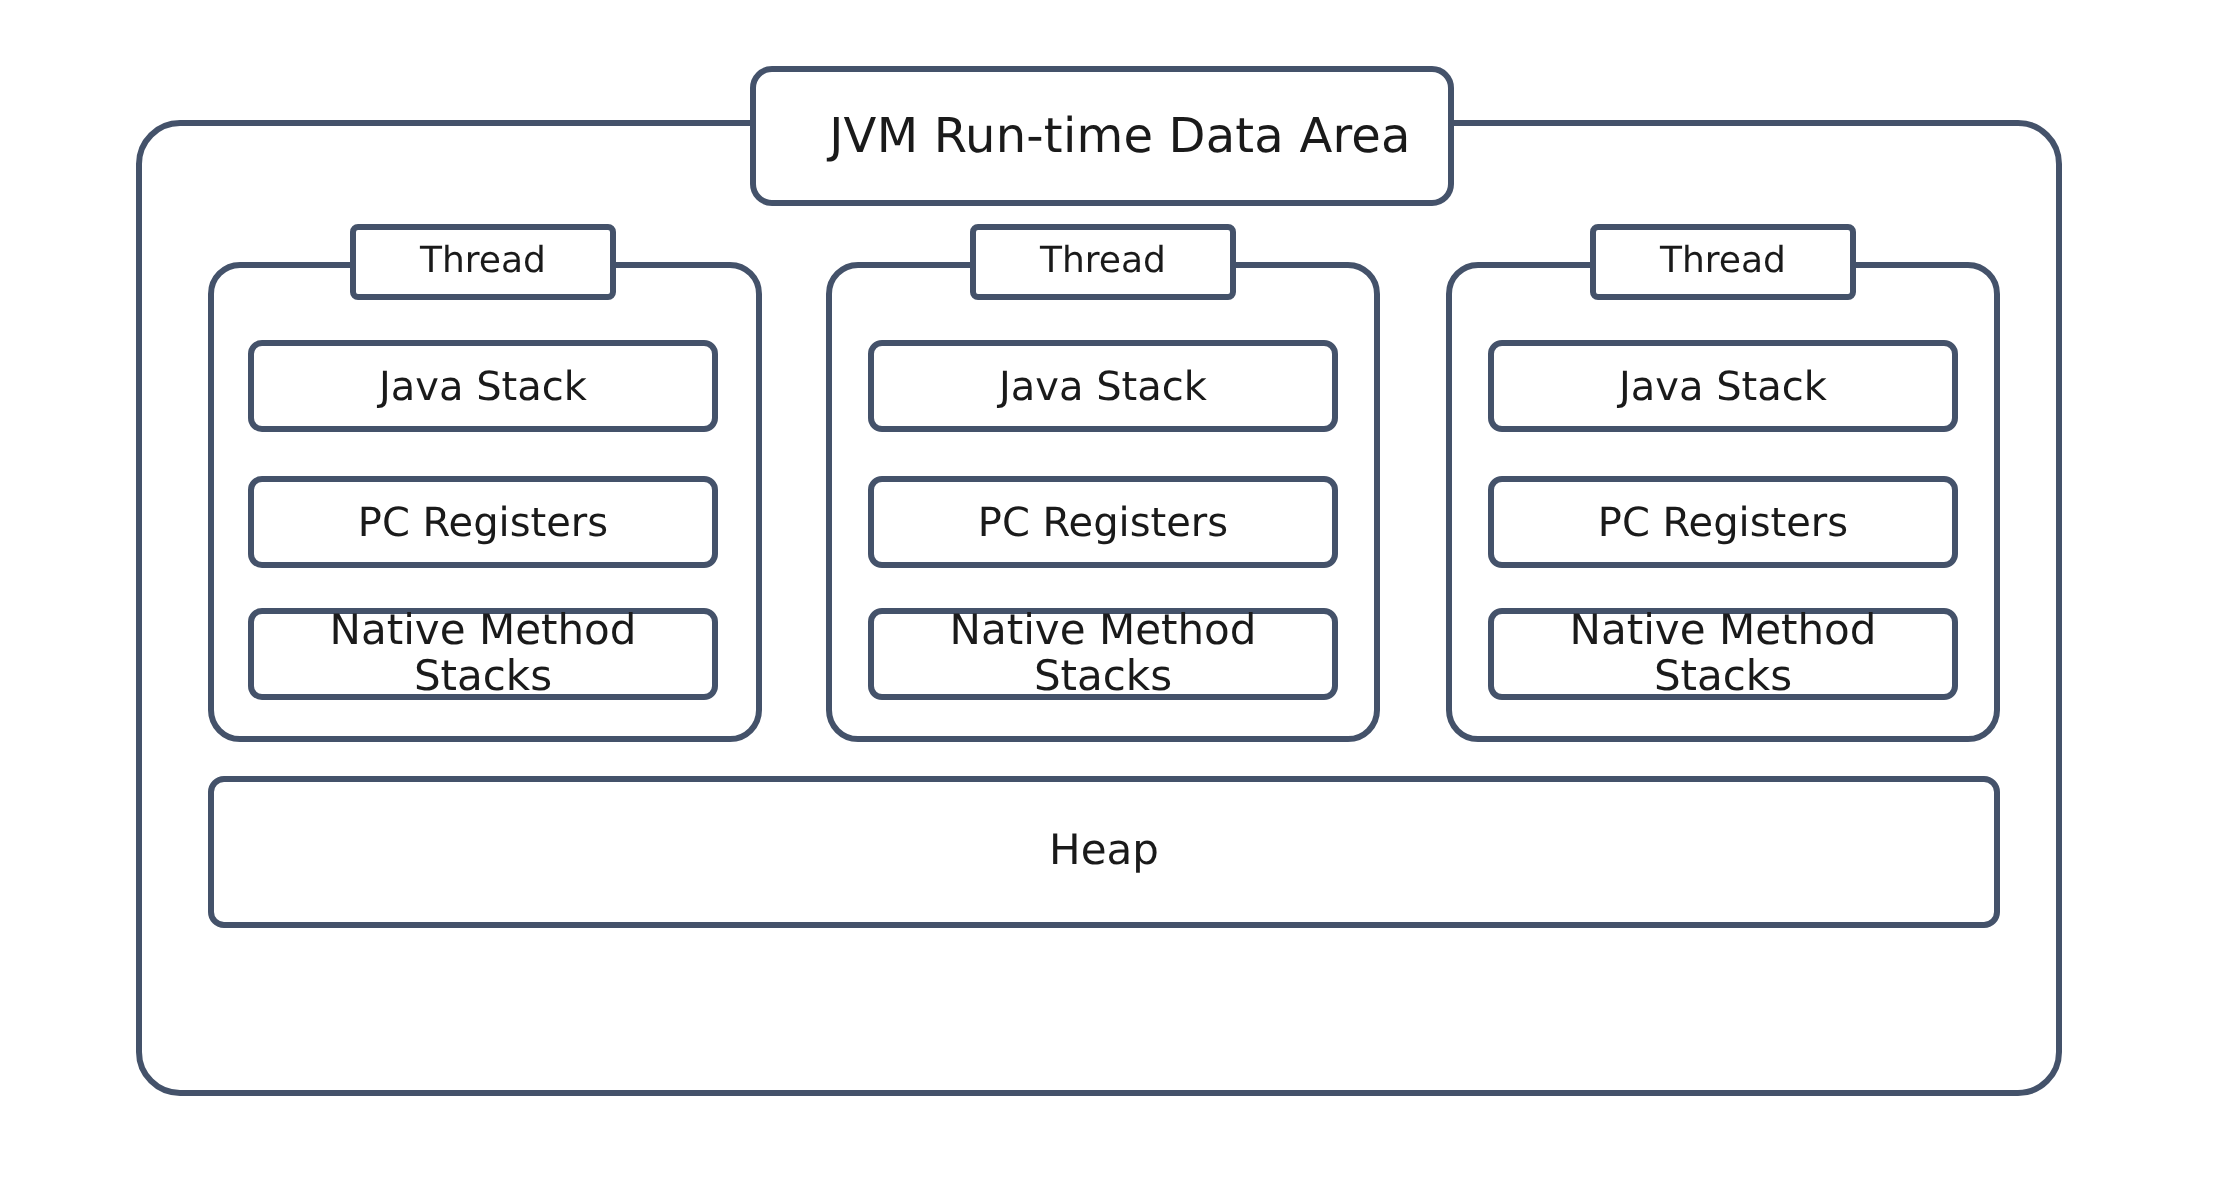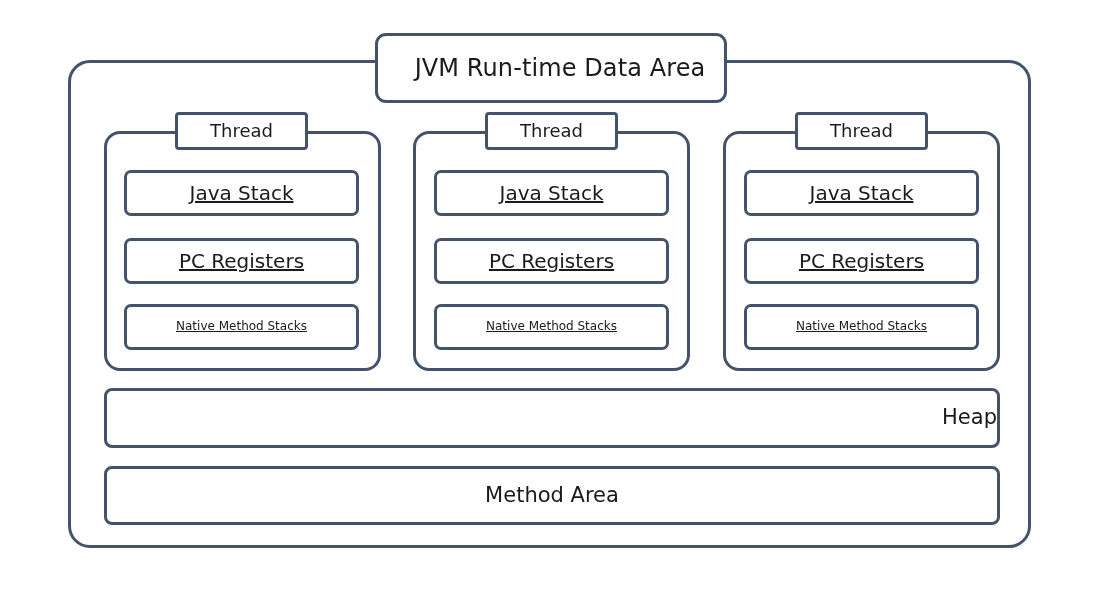--- a/index.html
+++ b/index.html
@@ -85,39 +85,38 @@
   .thread-chip.g2 { left: 485px; }
   .thread-chip.g3 { left: 795px; }
 
   
   .region {
     width: 235px;
     height: 46px;
     border-radius: 7px;
     font-size: 20px;
     z-index: 3;
-    text-decoration: underline;
   }
-  .region.small-label { font-size: 12px; }
+  .region.small-label { font-size: 21px; }
   .region.c1 { left: 124px; }
   .region.c2 { left: 434px; }
   .region.c3 { left: 744px; }
   .region.r1 { top: 170px; }
   .region.r2 { top: 238px; justify-content: center; }
   .region.r3 { top: 304px; }
 
   
   .shared {
     left: 104px;
     width: 896px;
     border-radius: 8px;
     font-size: 21px;
     z-index: 3;
   }
-  .shared.heap   { top: 388px; height: 60px; justify-content: flex-end; }
+  .shared.heap   { top: 388px; height: 76px; }
   .shared.method { top: 466px; height: 59px; }
 </style>
 </head>
 <body>
 
 <div id="canvas">
 
   <div class="box outer-frame"></div>
 
   <div class="box title-chip">
@@ -162,17 +161,14 @@
   <div class="box region c3 r2">
     <span>PC Registers</span>
   </div>
   <div class="box region c3 r3 small-label">
     <span>Native Method Stacks</span>
   </div>
 
   <div class="box shared heap">
     <span>Heap</span>
   </div>
-  <div class="box shared method">
-    <span>Method Area</span>
-  </div>
 
 </div>
 
 </body></html>

